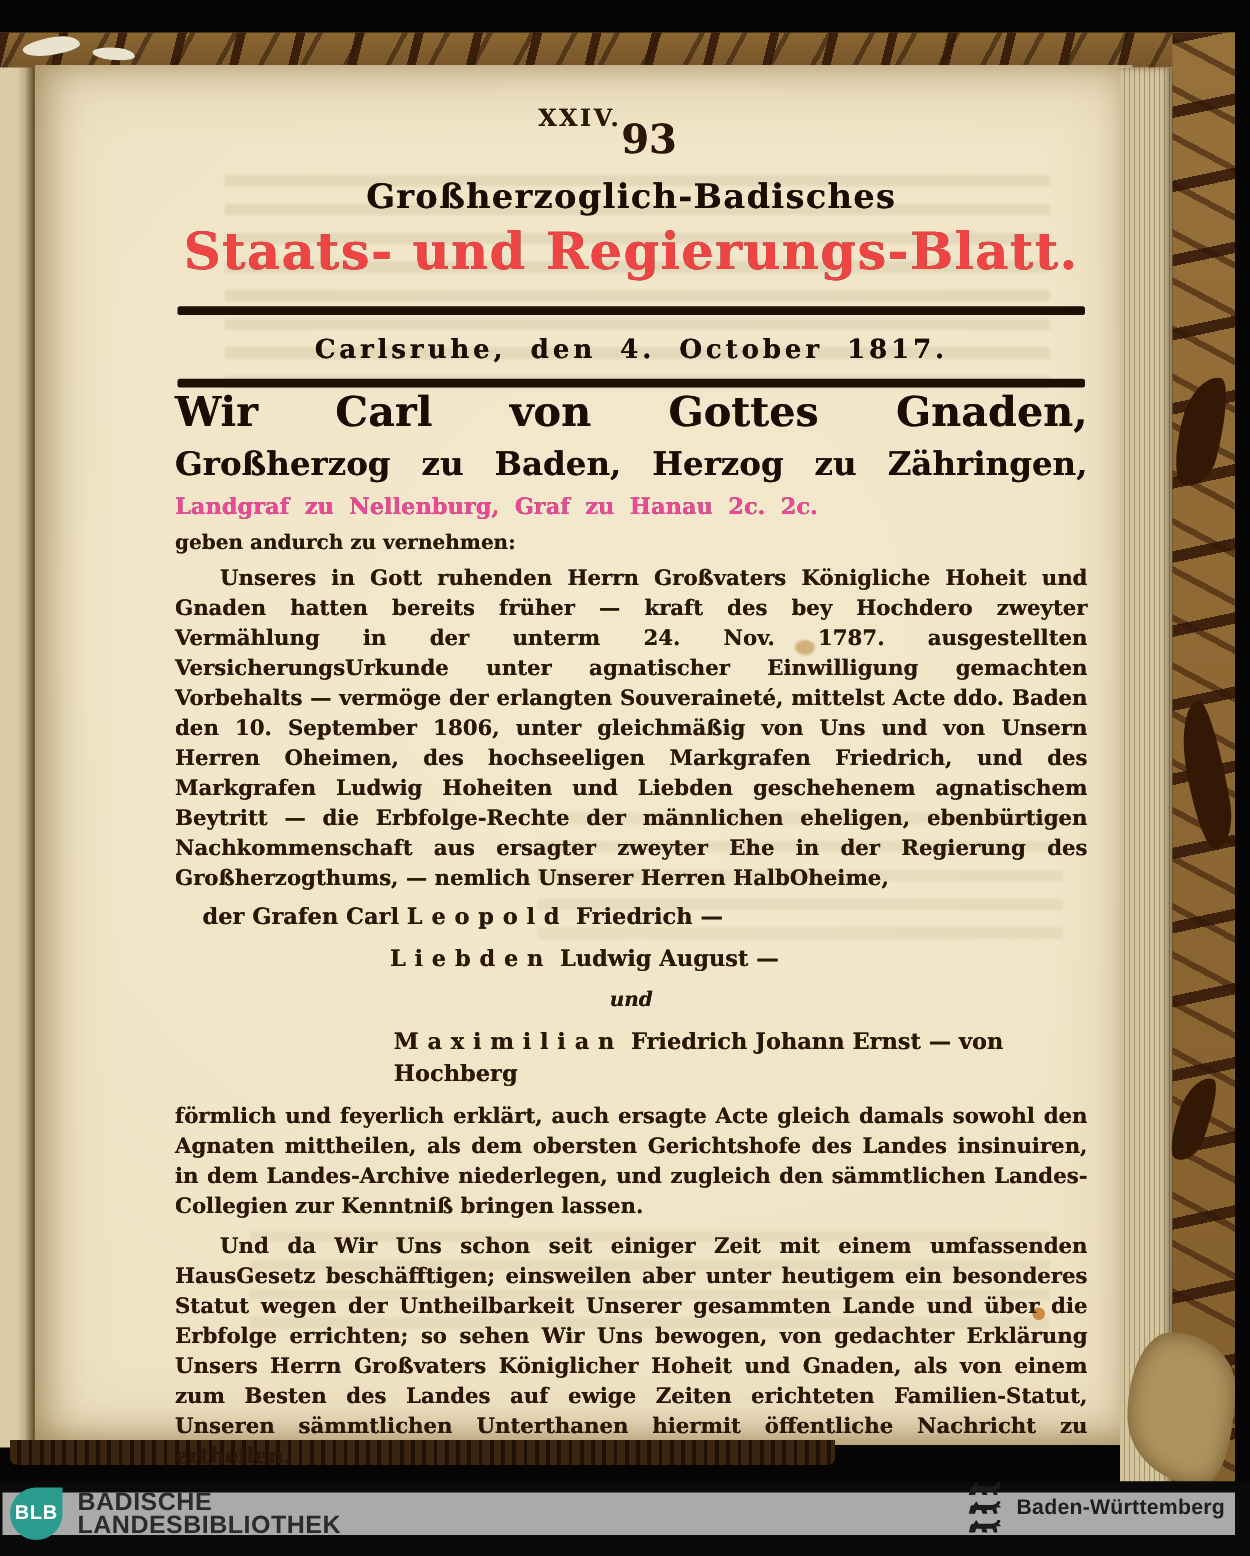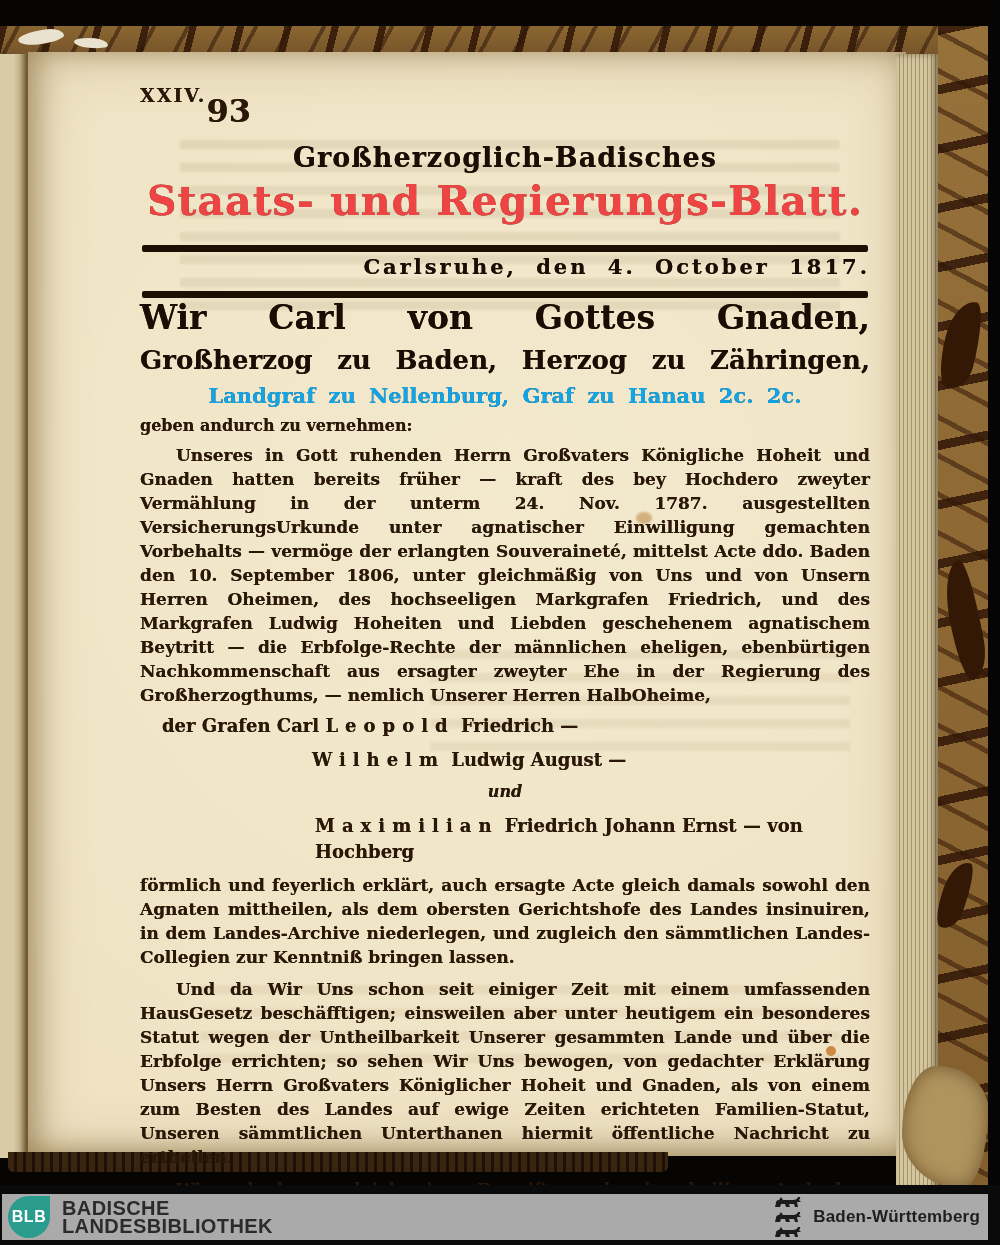--- a/index.html
+++ b/index.html
@@ -55,52 +55,52 @@
   .g2{left:430px;top:650px;width:420px;height:110px;opacity:.08;}
   .g3{left:200px;top:985px;width:640px;height:80px;opacity:.07;}
 
   .stain{position:absolute;border-radius:50%;}
   .s1{left:636px;top:512px;width:16px;height:12px;background:rgba(170,110,30,.45);filter:blur(1px);}
   .s2{left:826px;top:1046px;width:10px;height:10px;background:rgba(199,123,42,.85);filter:blur(.5px);}
 
   
   .col{position:absolute;left:140px;top:84px;width:730px;color:#2a1708;}
   .ink{text-shadow:0 0 .4px rgba(35,18,5,.8);}
-  .pgrow{display:flex;justify-content:flex-start;align-items:flex-start;}
+  .pgrow{display:flex;justify-content:center;align-items:flex-start;}
   .secno{font-size:19px;letter-spacing:2px;font-weight:700;}
   .pgno{font-size:32px;font-weight:700;margin-top:8px;margin-right:38px;}
 
   .mast1{text-align:center;font-size:27px;font-weight:700;margin-top:12px;letter-spacing:1px;color:#1a0d03;}
   .mast2{text-align:center;font-size:41px;font-weight:700;margin-top:4px;letter-spacing:1px;color:#ef4444;}
   .rule{height:7px;background:#1c0f04;margin:0 2px;border-radius:2px;}
   .r1{margin-top:20px;}
   .r2{margin-top:12px;}
-  .dateline{text-align:right;font-size:21px;font-weight:700;letter-spacing:3px;word-spacing:9px;
-    margin-top:2px;color:#1a0d03;}
+  .dateline{text-align:center;font-size:21px;font-weight:700;letter-spacing:3px;word-spacing:9px;
+    margin-top:14px;color:#1a0d03;}
 
   .head1{font-size:33px;font-weight:700;margin-top:0;text-align:justify;text-align-last:justify;
     color:#1a0d03;}
   .head2{font-size:26px;font-weight:700;margin-top:8px;text-align:justify;text-align-last:justify;
     color:#1a0d03;}
-  .head3{font-size:21px;font-weight:700;margin-top:8px;text-align:center;word-spacing:6px;color:#0ea5e9;}
+  .head3{font-size:18px;font-weight:700;margin-top:8px;text-align:left;word-spacing:6px;color:#ec4899;}
   .head4{font-size:16px;font-weight:700;margin-top:8px;}
 
   .body-p{font-size:17px;font-weight:700;line-height:24px;text-align:justify;margin-top:8px;}
   .indent{text-indent:36px;}
   .names{font-size:18px;font-weight:700;line-height:26px;margin-top:6px;}
   .n1{padding-left:22px;margin-top:4px;}
   .n2{padding-left:172px;margin-top:8px;}
   .nund{text-align:center;margin-top:6px;font-size:16px;font-style:italic;}
   .n3{padding-left:175px;margin-top:8px;}
   .sperr{letter-spacing:7px;}
 
   
   .footer{position:absolute;left:0;top:1185px;width:1000px;height:60px;background:#0a0a0a;}
-  .fbar{position:absolute;left:2px;top:9px;width:986px;height:46px;background:#aaaaaa;
-    display:flex;align-items:center;justify-content:space-between;
+  .fbar{position:absolute;left:2px;top:9px;width:986px;height:34px;background:#aaaaaa;
+    display:flex;align-items:flex-end;justify-content:space-between;
     font-family:"Liberation Sans", sans-serif;}
   .fleft{display:flex;align-items:center;height:100%;}
   .blb-drop{width:42px;height:42px;margin-left:6px;background:#2a9c8e;
     border-radius:50% 0 50% 50%;display:flex;align-items:center;justify-content:center;}
   .blb-drop span{color:#ffffff;font-weight:700;font-size:16px;letter-spacing:.5px;}
   .libname{margin-left:12px;color:#2b2b2b;font-weight:700;font-size:20px;line-height:18px;
     letter-spacing:.4px;}
   .fright{display:flex;align-items:center;padding-right:8px;}
   .lions{margin-right:10px;display:block;}
   .statename{color:#1e1e1e;font-weight:600;font-size:17px;letter-spacing:.2px;}
@@ -152,21 +152,21 @@
 
       <div class="body-p indent">Unseres in Gott ruhenden Herrn Großvaters Königliche Hoheit und Gnaden hatten bereits früher — kraft des bey Hochdero zweyter Vermählung in der unterm 24. Nov. 1787. ausgestellten VersicherungsUrkunde unter agnatischer Einwilligung gemachten Vorbehalts — vermöge der erlangten Souveraineté, mittelst Acte ddo. Baden den 10. September 1806, unter gleichmäßig von Uns und von Unsern Herren Oheimen, des hochseeligen Markgrafen Friedrich, und des Markgrafen Ludwig Hoheiten und Liebden geschehenem agnatischem Beytritt — die Erbfolge-Rechte der männlichen eheligen, ebenbürtigen Nachkommenschaft aus ersagter zweyter Ehe in der Regierung des Großherzogthums, — nemlich Unserer Herren HalbOheime,</div>
 
       <div class="names">
         <div class="n1">
           <span>der Grafen Carl</span>
           <span class="sperr">Leopold</span>
           <span>Friedrich —</span>
         </div>
         <div class="n2">
-          <span class="sperr">Wilhelm</span>
+          <span class="sperr">Liebden</span>
           <span>Ludwig August —</span>
         </div>
         <div class="nund">und</div>
         <div class="n3">
           <span class="sperr">Maximilian</span>
           <span>Friedrich Johann Ernst — von Hochberg</span>
         </div>
       </div>
 
       <div class="body-p">förmlich und feyerlich erklärt, auch ersagte Acte gleich damals sowohl den Agnaten mittheilen, als dem obersten Gerichtshofe des Landes insinuiren, in dem Landes-Archive niederlegen, und zugleich den sämmtlichen Landes-Collegien zur Kenntniß bringen lassen.</div>

